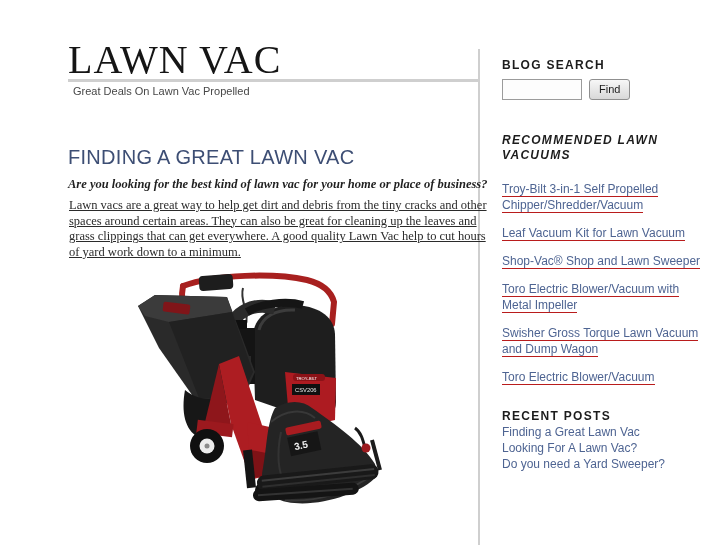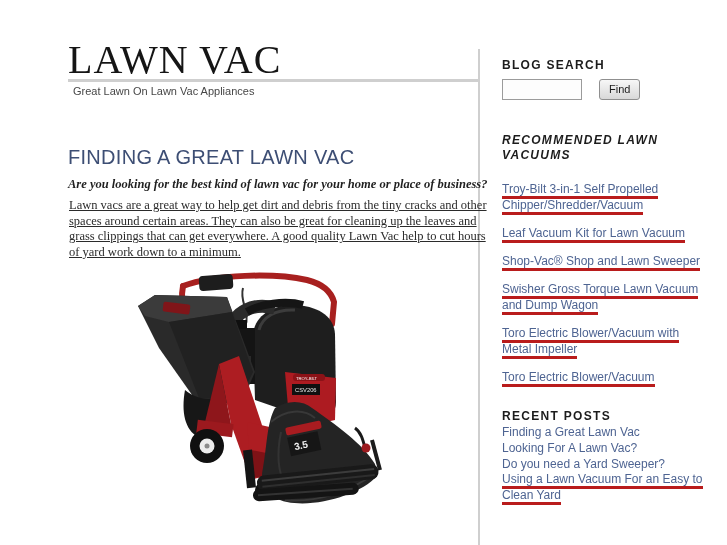--- a/index.html
+++ b/index.html
@@ -48,40 +48,40 @@
   
   .sidebar { position:absolute; left:502px; top:0; width:202px; height:545px; }
   .sb-h { font-size:12px; font-weight:700; letter-spacing:1.3px; color:#1c1c1c; }
   .search-h { position:absolute; top:58px; left:0; }
   .search-row { position:absolute; top:79px; left:0; display:flex; align-items:center; }
   .search-input {
     width:80px; height:21px; border:1px solid #9b9b9b; background:#fdfdfd;
     font-size:12px; padding:2px 4px;
   }
   .find-btn {
-    margin-left:17px; font-size:11px; color:#1c1c1c; padding:3px 9px 4px;
+    margin-left:7px; font-size:11px; color:#1c1c1c; padding:3px 9px 4px;
     border:1px solid #8f8f8f; border-radius:3px;
     background:linear-gradient(#f7f7f7,#d8d8d8); cursor:pointer;
     font-family:"Liberation Sans", sans-serif;
   }
   .rec-h { position:absolute; top:133px; left:0; line-height:14.5px; width:185px;font-style:italic; }
   .rec-list { position:absolute; top:181px; left:0; width:202px; }
   .rec-list .slink { margin-bottom:12px; }
   .slink { display:block; font-size:12px; line-height:16px; color:#4e6492; text-decoration:none; cursor:pointer; }
   .recent-h { position:absolute; top:409px; left:0; }
   .recent-list { position:absolute; top:425px; left:0; width:202px; }
   .recent-list .plink { display:block; font-size:12px; line-height:15.8px; color:#4e6492; text-decoration:none; cursor:pointer; }
-  .u { border-bottom:3px solid #b91c1c; }
+  .u { border-bottom:1px solid #b91c1c; }
 </style>
 </head>
 <body>
 
 <a class="site-title">LAWN VAC</a>
 <div class="title-rule"></div>
-<div class="tagline">Great Lawn On Lawn Vac Appliances</div>
+<div class="tagline">Great Deals On Lawn Vac Propelled</div>
 <div class="v-rule"></div>
 
 <a class="article-title">FINDING A GREAT LAWN VAC</a>
 <p class="lead">Are you looking for the best kind of lawn vac for your home or place of business?</p>
 <p class="body-text">Lawn vacs are a great way to help get dirt and debris from the tiny cracks and other spaces around certain areas. They can also be great for cleaning up the leaves and grass clippings that can get everywhere. A good quality Lawn Vac help to cut hours of yard work down to a minimum.</p>
 
 <div class="product">
   <svg viewBox="0 0 260 265" xmlns="http://www.w3.org/2000/svg">
 
     <g>
@@ -178,26 +178,25 @@
   <div class="search-row">
     <input class="search-input" type="text" value="" style="">
     <button class="find-btn">Find</button>
   </div>
 
   <div class="sb-h rec-h">RECOMMENDED LAWN VACUUMS</div>
   <div class="rec-list">
     <a class="slink"><span class="u">Troy-Bilt 3-in-1 Self Propelled Chipper/Shredder/Vacuum</span></a>
     <a class="slink"><span class="u">Leaf Vacuum Kit for Lawn Vacuum</span></a>
     <a class="slink"><span class="u">Shop-Vac® Shop and Lawn Sweeper</span></a>
+    <a class="slink"><span class="u">Toro Electric Blower/Vacuum with Metal Impeller</span></a>
     <a class="slink"><span class="u">Swisher Gross Torque Lawn Vacuum and Dump Wagon</span></a>
-    <a class="slink"><span class="u">Toro Electric Blower/Vacuum with Metal Impeller</span></a>
     <a class="slink"><span class="u">Toro Electric Blower/Vacuum</span></a>
   </div>
 
   <div class="sb-h recent-h">RECENT POSTS</div>
   <div class="recent-list">
     <a class="plink"><span>Finding a Great Lawn Vac</span></a>
     <a class="plink"><span>Looking For A Lawn Vac?</span></a>
     <a class="plink"><span>Do you need a Yard Sweeper?</span></a>
-    <a class="plink"><span class="u">Using a Lawn Vacuum For an Easy to Clean Yard</span></a>
   </div>
 
 </div>
 
 </body></html>

